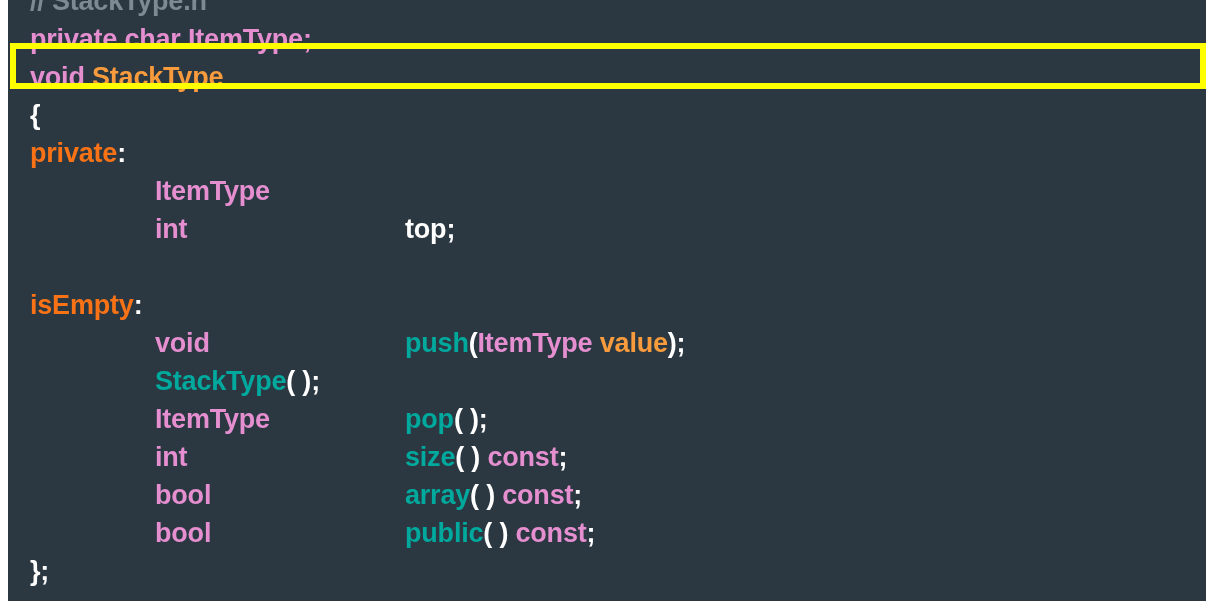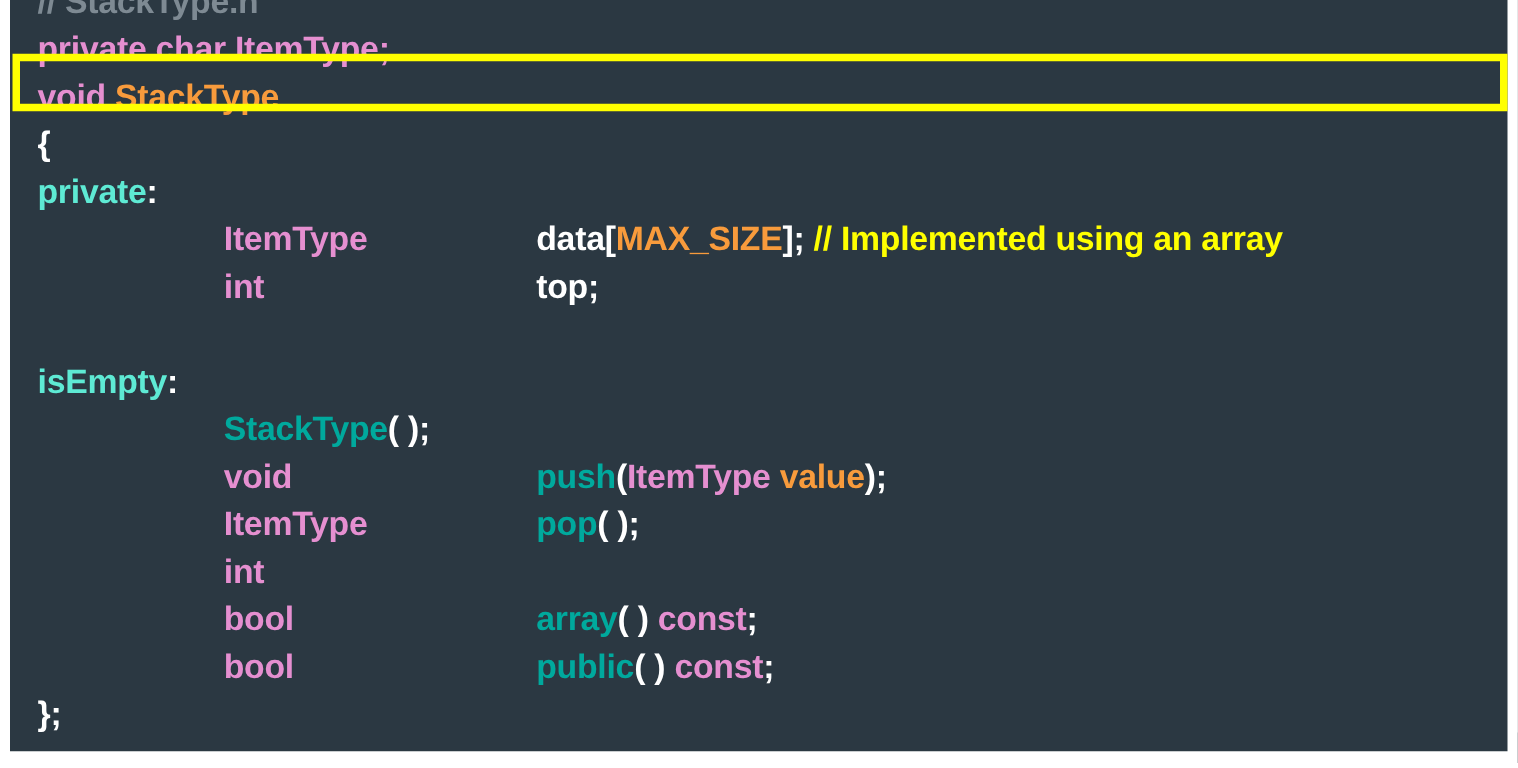--- a/index.html
+++ b/index.html
@@ -54,38 +54,37 @@
   
   .row {
     position: relative;
     height: 38px;
     line-height: 38px;
     font-family: "Liberation Sans", sans-serif;
     font-weight: bold;
     font-size: 27px;
     white-space: pre;
     letter-spacing: -0.2px;
-    margin-left: 24px;
   }
   .col-type {
     position: absolute;
     left: 147px;
     top: 0;
   }
   .col-name {
     position: absolute;
     left: 397px;
     top: 0;
   }
 
   
   .t-comment-dim { color: #7e8a93; }
   .t-comment     { color: #ffff00; }
   .t-keyword     { color: #e58fd0; }
-  .t-access      { color: #5eead4; text-align: center; }
+  .t-access      { color: #f97316; text-align: center; }
   .t-type        { color: #e58fd0; }
   .t-classname   { color: #f89b3c; }
   .t-const       { color: #f89b3c; }
   .t-func        { color: #00a99d; }
   .t-plain       { color: #ffffff; }
   .t-var         { color: #ffffff; }
   .t-param       { color: #f89b3c; }
 
   
   #highlight-box {
@@ -104,28 +103,28 @@
 
 <div id="slide">
 
   <div id="code-panel" style="background: rgb(43, 56, 66);">
     <div class="code-lines" id="code-lines">
         <div class="line ind-0"><span class="t-comment-dim">// StackType.h</span></div>
         <div class="line ind-0"><span class="t-keyword">private char ItemType;</span></div>
         <div class="line ind-0"><span class="t-keyword">void </span><span class="t-classname">StackType</span></div>
         <div class="line ind-0"><span class="t-plain">{</span></div>
         <div class="line ind-0"><span class="t-access">private</span><span class="t-plain">:</span></div>
-        <div class="row"><span class="col-type"><span class="t-type">ItemType</span></span><span class="col-name"><span class="t-var">data</span><span class="t-plain">[</span><span class="t-const">MAX_SIZE</span><span class="t-plain">]; </span><span class="t-comment">// Implemented using an array</span></span></div>
+        <div class="row"><span class="col-type"><span class="t-type">ItemType</span></span></div>
         <div class="row"><span class="col-type"><span class="t-type">int</span></span><span class="col-name"><span class="t-var">top;</span></span></div>
         <div class="line ind-0">&nbsp;</div>
         <div class="line ind-0"><span class="t-access">isEmpty</span><span class="t-plain">:</span></div>
+        <div class="row"><span class="col-type"><span class="t-type">void</span></span><span class="col-name"><span class="t-func">push</span><span class="t-plain">(</span><span class="t-type">ItemType</span><span class="t-plain"> </span><span class="t-param">value</span><span class="t-plain">);</span></span></div>
         <div class="row"><span class="col-type"><span class="t-func">StackType</span><span class="t-plain">( );</span></span></div>
-        <div class="row"><span class="col-type"><span class="t-type">void</span></span><span class="col-name"><span class="t-func">push</span><span class="t-plain">(</span><span class="t-type">ItemType</span><span class="t-plain"> </span><span class="t-param">value</span><span class="t-plain">);</span></span></div>
         <div class="row"><span class="col-type"><span class="t-type">ItemType</span></span><span class="col-name"><span class="t-func">pop</span><span class="t-plain">( );</span></span></div>
-        <div class="row"><span class="col-type"><span class="t-type">int</span></span></div>
+        <div class="row"><span class="col-type"><span class="t-type">int</span></span><span class="col-name"><span class="t-func">size</span><span class="t-plain">( ) </span><span class="t-keyword">const</span><span class="t-plain">;</span></span></div>
         <div class="row"><span class="col-type"><span class="t-type">bool</span></span><span class="col-name"><span class="t-func">array</span><span class="t-plain">( ) </span><span class="t-keyword">const</span><span class="t-plain">;</span></span></div>
         <div class="row"><span class="col-type"><span class="t-type">bool</span></span><span class="col-name"><span class="t-func">public</span><span class="t-plain">( ) </span><span class="t-keyword">const</span><span class="t-plain">;</span></span></div>
         <div class="line ind-0"><span class="t-plain">};</span></div>
       </div>
   </div>
 
   <div id="highlight-box" style="border-color: rgb(255, 255, 0);"></div>
 
 </div>
 

